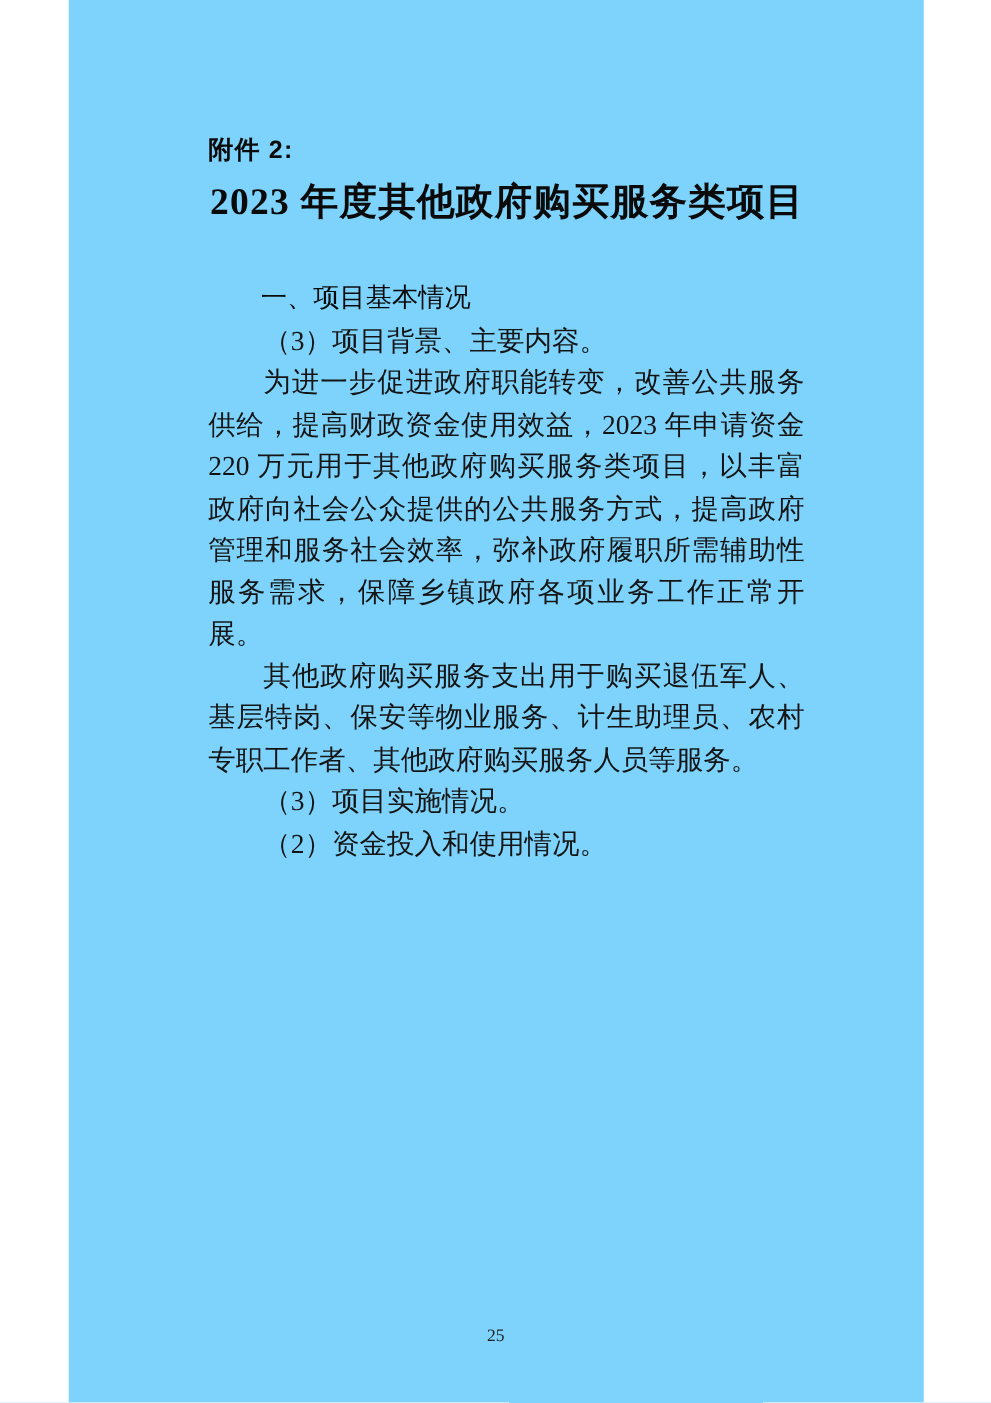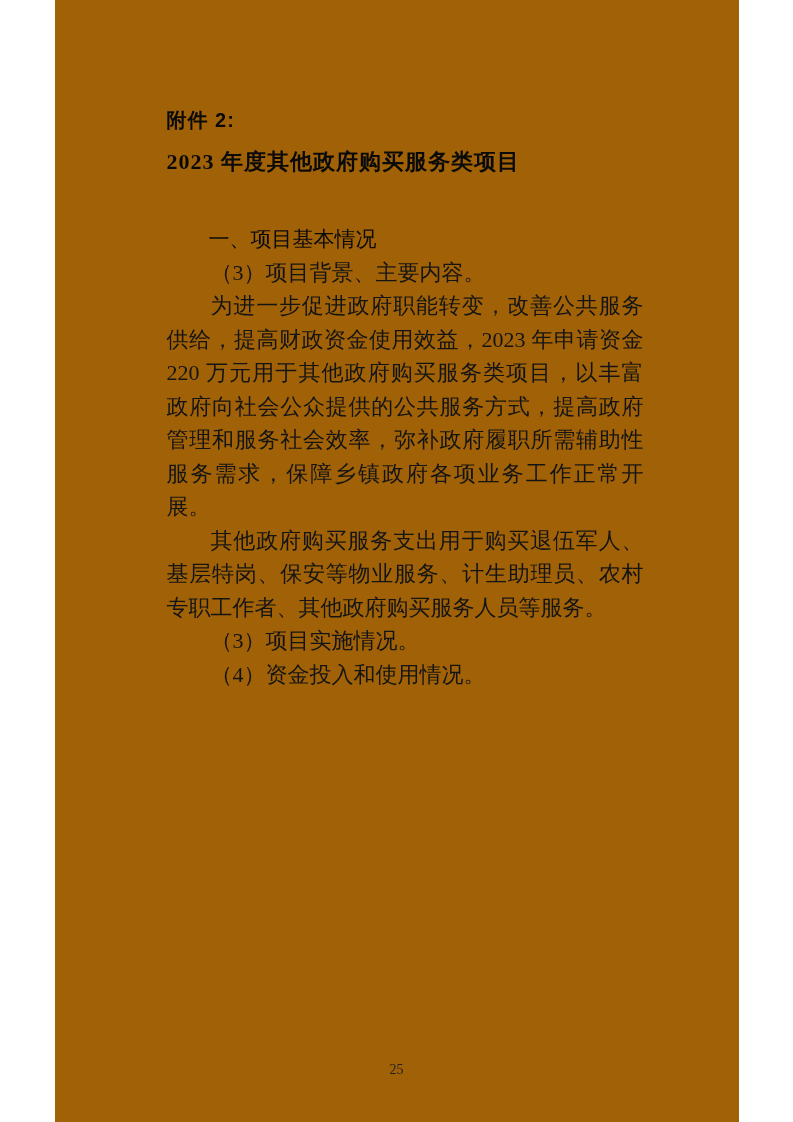--- a/index.html
+++ b/index.html
@@ -5,40 +5,40 @@
   html, body {
     margin: 0;
     padding: 0;
     background: #ffffff;
   }
   .page {
     position: relative;
     width: 684px;
     height: 1122px;
     margin: 0 auto;
-    background: #a16207;
+    background: #7dd3fc;
     color: #111111;
     overflow: hidden;
     box-sizing: border-box;
     padding: 106px 95px 0 112px;
   }
   .attachment-label {
     font-family: "Liberation Sans", "DejaVu Sans", sans-serif;
     font-weight: 600;
     font-size: 20px;
     line-height: 28px;
     letter-spacing: 1px;
     color: #0a0a0a;
   }
   .report-title {
     margin-top: 8px;
-    text-align: left;
+    text-align: right;
     font-family: "Liberation Serif", "DejaVu Serif", serif;
     font-weight: 700;
-    font-size: 22px;
+    font-size: 30px;
     line-height: 40px;
     color: #0a0a0a;
     letter-spacing: 1px;
   }
   .doc-body {
     margin-top: 40px;
     font-family: "Liberation Serif", "DejaVu Serif", serif;
     font-size: 22px;
     line-height: 33.5px;
     text-align: justify;
@@ -86,19 +86,19 @@
 
     <p>（3）项目背景、主要内容。</p>
 
     <p>为进一步促进政府职能转变，改善公共服务供给，提高财政资金使用效益，2023 年申请资金 220 万元用于其他政府购买服务类项目，以丰富政府向社会公众提供的公共服务方式，提高政府管理和服务社会效率，弥补政府履职所需辅助性服务需求，保障乡镇政府各项业务工作正常开展。</p>
 
     <p>其他政府购买服务支出用于购买退伍军人、基层特岗、保安等物业服务、计生助理员、农村专职工作者、其他政府购买服务人员等服务。</p>
 
     <p>（3）项目实施情况。</p>
 
 
-    <p>（4）资金投入和使用情况。</p>
+    <p>（2）资金投入和使用情况。</p>
 
   </div>
 
   <div class="page-number">25</div>
 
 </div>
 
 </body></html>

